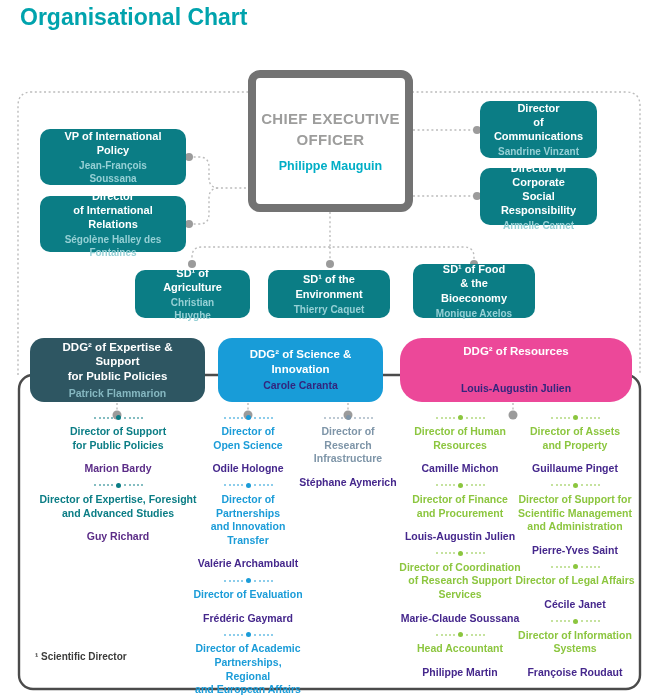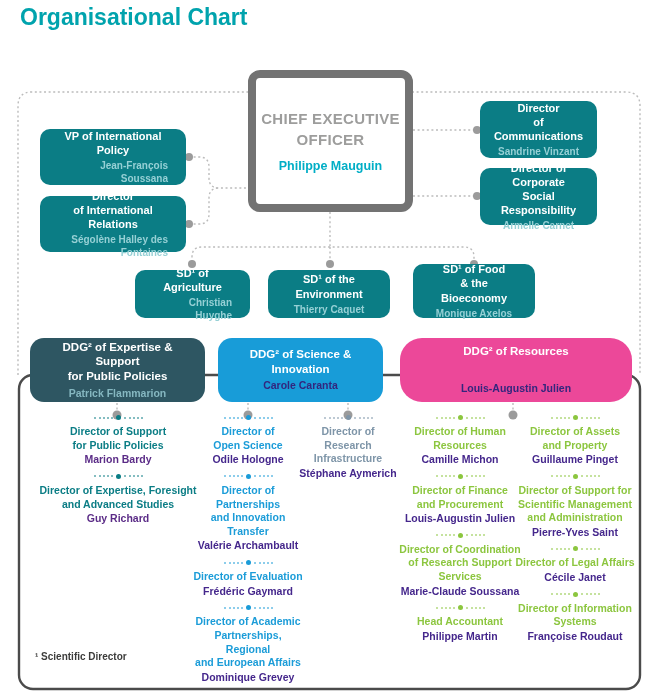--- a/index.html
+++ b/index.html
@@ -4,39 +4,39 @@
 <style>
   html,body{margin:0;padding:0;background:#ffffff;}
   body{width:659px;height:700px;position:relative;font-family:"Liberation Sans","DejaVu Sans",sans-serif;overflow:hidden;}
   .canvas{position:absolute;inset:0;width:547px;height:700px;}
   .page-title{position:absolute;left:20px;top:4px;font-size:23px;font-weight:bold;color:#00a3ad;letter-spacing:0;}
   svg.connectors{position:absolute;left:0;top:0;z-index:1;}
   .box{position:absolute;z-index:2;display:flex;flex-direction:column;align-items:center;justify-content:center;text-align:center;border-radius:10px;box-sizing:border-box;padding:4px 18px;}
   .box .b-title{font-weight:bold;color:#ffffff;font-size:11px;line-height:1.28;white-space:pre-line;}
   .box .b-name{font-weight:bold;font-size:10px;line-height:1.3;margin-top:2px;white-space:pre-line;}
   .teal{background:#0b7d85;}
-  .teal .b-name{color:#96d0d5;text-align:right;}
+  .teal .b-name{color:#96d0d5;}
   .slate{background:#2e5662;border-radius:14px;}
   .slate .b-name{color:#85b7c0;}
   .blue{background:#189cd8;border-radius:14px;}
   .blue .b-name{color:#33267e;}
   .green{background:#ec4899;border-radius:22px;gap:20px;}
   .green .b-name{color:#33267e;}
   .ddg .b-title{font-size:11.5px;}
   .ddg .b-name{font-size:10.5px;margin-top:3px;}
   .ceo{position:absolute;left:248px;top:70px;width:165px;height:142px;background:#ffffff;border:8px solid #737373;border-radius:12px;z-index:2;display:flex;flex-direction:column;align-items:center;justify-content:center;text-align:center;box-sizing:border-box;}
   .ceo-title{color:#9d9d9c;font-weight:bold;font-size:15px;line-height:1.35;white-space:pre-line;letter-spacing:.3px;}
   .ceo-name{color:#00aec6;font-weight:bold;font-size:12.5px;margin-top:9px;}
   .dir-col{position:absolute;top:408px;z-index:2;text-align:center;}
   .dir-item{margin-bottom:7px;}
   .sep{display:flex;align-items:center;justify-content:center;margin:7px auto 5px auto;}
   .sep::before,.sep::after{content:"";width:19px;border-top:2px dotted currentColor;opacity:.5;}
   .sep .sdot{width:5px;height:5px;border-radius:50%;background:currentColor;margin:0 3px;}
   .dir-title{font-weight:bold;font-size:10.5px;line-height:1.3;white-space:pre-line;}
-  .dir-name{font-weight:bold;font-size:10.5px;line-height:1.3;margin-top:1px;white-space:pre-line;color:#45278c;}
+  .dir-name{font-weight:bold;font-size:10.5px;line-height:1.3;margin-top:10px;white-space:pre-line;color:#45278c;}
   .col-teal .sep,.col-teal .dir-title{color:#0b7d85;}
   .col-teal .dir-name{color:#5b2c87;}
   .col-blue .sep,.col-blue .dir-title{color:#1b9cd8;}
   .col-green .sep,.col-green .dir-title{color:#8cc63f;}
   .dir-item.muted .dir-title{color:#7e95a8;}
   .dir-item.muted .sep{color:#7e95a8;}
   .footnotes{position:absolute;left:35px;top:648px;z-index:2;color:#3c3c3b;font-weight:bold;font-size:10px;line-height:1.8;}
 </style>
 </head>
 <body>

